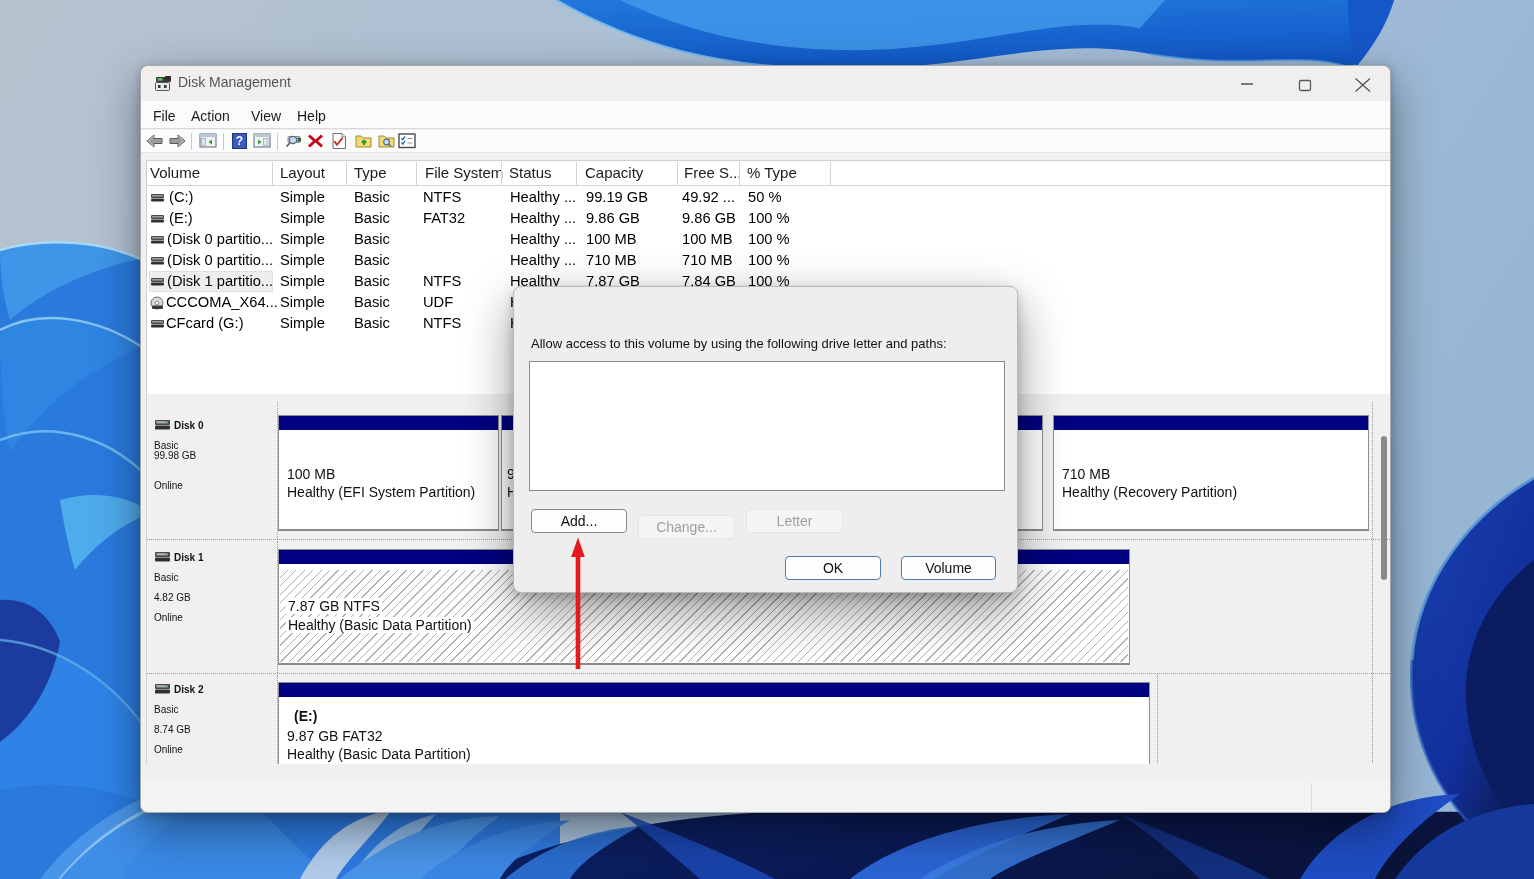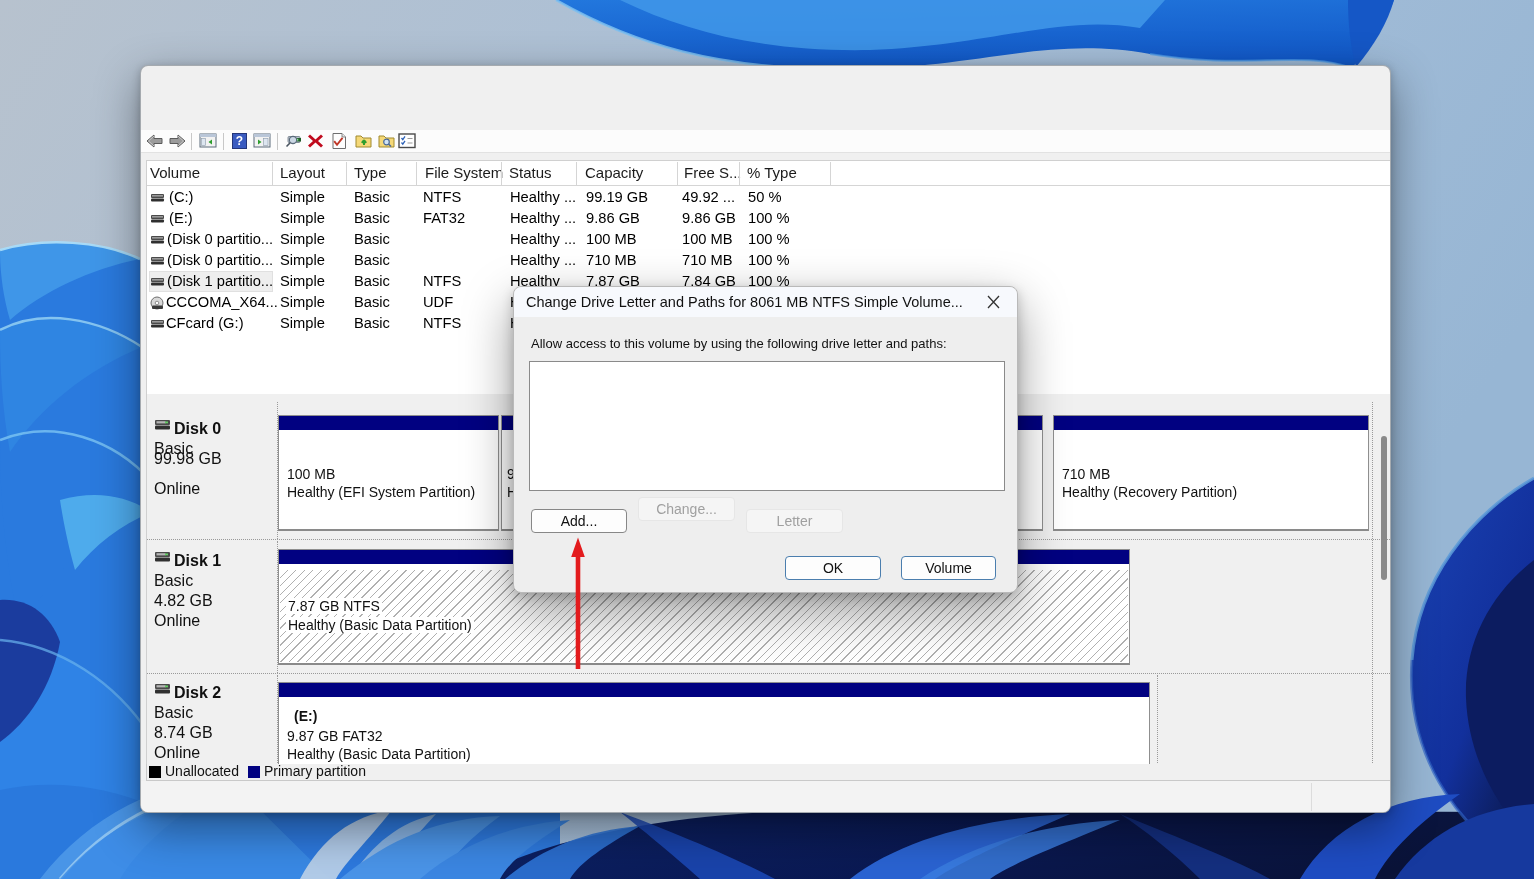--- a/index.html
+++ b/index.html
@@ -22,21 +22,21 @@
 #toolbar { position:absolute; left:0; top:64px; width:100%; height:23px; background:#fcfcfc; border-bottom:1px solid #e2e2e2; }
 .tsep { position:absolute; top:3px; width:1px; height:17px; background:#c8c8c8; }
 .ticon { position:absolute; top:3px; }
 #listv { position:absolute; left:5px; top:94px; width:1245px; height:234px; background:#fff; border:1px solid #d0d0d0; border-bottom:none; }
 #lhead { position:absolute; left:0; top:0; width:100%; height:25px; background:#fff; border-bottom:1px solid #d5d5d5; }
 .hcell { position:absolute; top:3px; font-size:15px; color:#1b1b1b; }
 .hsep { position:absolute; top:1px; width:1px; height:23px; background:#d5d5d5; }
 .lrow { position:absolute; left:0; width:100%; height:21px; font-size:14.7px; color:#000; }
 .lc { position:absolute; top:2px; white-space:nowrap; }
 #lower { position:absolute; left:5px; top:328px; width:1245px; height:370px; background:#f0f0f0; border-left:1px solid #d0d0d0; border-right:1px solid #d0d0d0; }
-.dlabel { position:absolute; left:0; width:130px; font-size:16px; color:#111; }
+.dlabel { position:absolute; left:0; width:130px; font-size:10px; color:#111; }
 .drow-sep { position:absolute; left:0; width:100%; height:1px; border-bottom:1px dotted #9a9a9a; }
 .dvsep { position:absolute; width:1px; border-right:1px dotted #9a9a9a; }
 .pbox { position:absolute; border:1px solid #8f8f8f; border-bottom:2px solid #8a8a8a; background:#fff; }
 .pbar { position:absolute; left:0; top:0; width:100%; height:16px; background:#010181; border-bottom:2px solid #fff; }
 .ptxt { position:absolute; font-size:14px; color:#111; white-space:nowrap; }
 #legend { position:absolute; left:5px; top:698px; width:1245px; height:17px; background:#f0f0f0; border:1px solid #c9c9c9; border-top:none; font-size:14px; }
 #statusbar { position:absolute; left:0px; top:715px; width:1251px; height:33px; background:#f3f3f3; }
 #dlg {
   position:absolute; left:513px; top:286px; width:505px; height:307px;
   background:#eeeeee; border-radius:8px; border:1px solid #b9b9b9;
@@ -121,20 +121,46 @@
   <path d="M1534,478 C1470,515 1418,580 1412,660 C1406,748 1450,828 1534,872 Z" fill="url(#rnavy)"></path>
   <path d="M1534,560 C1492,592 1464,642 1466,698 C1468,756 1498,812 1534,842 Z" fill="#0c1c60"></path>
   <path d="M1534,478 C1470,515 1418,580 1412,660" stroke="#5a9ad8" stroke-width="3" fill="none" opacity="0.85"></path>
   <path d="M1412,660 C1406,748 1450,828 1534,872" stroke="#2f62c4" stroke-width="3" fill="none" opacity="0.65"></path>
   <path d="M1300,879 C1330,828 1390,796 1460,794 C1420,822 1390,850 1375,879 Z" fill="#1e4cc2"></path>
   <path d="M1395,879 C1425,835 1475,808 1534,804 L1534,879 Z" fill="#16399e"></path>
   <path d="M1348,0 L1394,0 C1388,22 1374,46 1356,67 C1350,46 1348,22 1348,0 Z" fill="#1557c6"></path>
 </svg>
 
 <div id="win">
+  <div id="titlebar">
+    <svg class="abs" style="left:14px; top:10px" width="17" height="15" viewBox="0 0 17 15">
+      <rect x="1" y="1" width="15" height="5" rx="1" fill="#3a3a3a"></rect>
+      <rect x="2.5" y="2.2" width="5" height="2.5" fill="#59c457"></rect>
+      <rect x="10" y="0" width="6" height="4" rx="0.5" fill="#2e2e2e"></rect>
+      <rect x="0.5" y="6.5" width="14" height="8" rx="1" fill="#e8e8e8" stroke="#555" stroke-width="1"></rect>
+      <rect x="3" y="9" width="2.5" height="3" fill="#333"></rect>
+      <rect x="9" y="9" width="2.5" height="3" fill="#333"></rect>
+    </svg>
+    <span id="title-txt">Disk Management</span>
+    <svg class="capbtn" style="left:1083px" width="46" height="35">
+          <line x1="17" y1="18" x2="29" y2="18" stroke="#555" stroke-width="1.3"></line>
+        </svg>
+    <svg class="capbtn" style="left:1141px" width="46" height="35">
+          <rect x="17.5" y="14.5" width="11" height="10" rx="1.5" fill="none" stroke="#5a5a5a" stroke-width="1.3"></rect>
+        </svg>
+    <svg class="capbtn" style="left:1199px" width="46" height="35">
+          <path d="M15.5,12.5 L30,25.5 M30,12.5 L15.5,25.5" stroke="#555" stroke-width="1.3" fill="none"></path>
+        </svg>
+  </div>
+  <div id="menubar">
+    <span class="menuitem" style="left:12px">File</span>
+    <span class="menuitem" style="left:50px">Action</span>
+    <span class="menuitem" style="left:110px">View</span>
+    <span class="menuitem" style="left:156px">Help</span>
+  </div>
   <div id="toolbar">
     <svg class="ticon" style="left:5px" width="18" height="16" viewBox="0 0 18 16">
           <path d="M8,2 L8,5.5 L16,5.5 L16,10.5 L8,10.5 L8,14 L1,8 Z" fill="#9b9b9b" stroke="#5a5a5a" stroke-width="1"></path>
           <path d="M8,3 L2.5,8 L8,13" fill="none" stroke="#c9c9c9" stroke-width="1"></path>
         </svg>
     <svg class="ticon" style="left:27px" width="18" height="16" viewBox="0 0 18 16">
           <path d="M10,2 L10,5.5 L2,5.5 L2,10.5 L10,10.5 L10,14 L17,8 Z" fill="#9b9b9b" stroke="#5a5a5a" stroke-width="1"></path>
           <path d="M10,3 L15.5,8 L10,13" fill="none" stroke="#c9c9c9" stroke-width="1"></path>
         </svg>
     <span class="tsep" style="left:50px"></span>
@@ -370,43 +396,31 @@
     <div class="pbox" style="left:131px; top:288px; width:872px; height:82px; border-bottom:none">
       <div class="pbar"></div>
       <div class="ptxt" style="left:15px; top:25px; font-weight:bold">(E:)</div>
       <div class="ptxt" style="left:8px; top:45px">9.87 GB FAT32</div>
       <div class="ptxt" style="left:8px; top:63px">Healthy (Basic Data Partition)</div>
     </div>
     <div class="dvsep" style="left:1010px; top:281px; height:88px"></div>
 
     <div class="abs" style="left:1234px; top:42px; width:6px; height:144px; background:#8a8a8a; border-radius:3px"></div>
   </div>
-  <div id="legend">
-    <span class="abs" style="left:2px; top:2px; width:12px; height:12px; background:#000"></span>
-    <span class="abs" style="left:18px; top:-1px; color:#111">Unallocated</span>
-    <span class="abs" style="left:101px; top:2px; width:12px; height:12px; background:#010181"></span>
-    <span class="abs" style="left:117px; top:-1px; color:#111">Primary partition</span>
-  </div>
   <div id="statusbar">
     <span class="abs" style="left:1170px; top:2px; width:1px; height:28px; background:#dcdcdc"></span>
 
   </div>
 </div>
 
 <div id="dlg">
-  <div id="dlg-title">
-    <span>Change Drive Letter and Paths for 8061 MB NTFS Simple Volume...</span>
-    <svg id="dlg-x" viewBox="0 0 30 23">
-          <path d="M9,5 L20,17 M20,5 L9,17" stroke="#333" stroke-width="1.3" fill="none"></path>
-        </svg>
-  </div>
   <div id="dlg-label">Allow access to this volume by using the following drive letter and paths:</div>
   <div id="dlg-list"></div>
   <div class="btn btn-n" style="left:17px; top:222px; width:96px; padding-top:3px;">Add...</div>
-  <div class="btn btn-d" style="left:124px; top:210px; width:97px; padding-top:3px;">Change...</div>
+  <div class="btn btn-d" style="left:124px; top:228px; width:97px; padding-top:3px;">Change...</div>
   <div class="btn btn-d" style="left:232px; top:222px; width:97px; padding-top:3px;">Letter</div>
   <div class="btn btn-a" style="left:271px; top:269px; width:96px; padding-top:3px;">OK</div>
   <div class="btn btn-a" style="left:387px; top:269px; width:95px; padding-top:3px;">Volume</div>
 </div>
 
 <svg class="abs" style="left:565px; top:536px;" width="26" height="135" viewBox="0 0 26 135">
   <path d="M13,1.5 L19.8,21 L15.3,21 L15.3,133 L10.7,133 L10.7,21 L6.2,21 Z" fill="#e31b1d"></path>
 </svg>
 
 </div>

